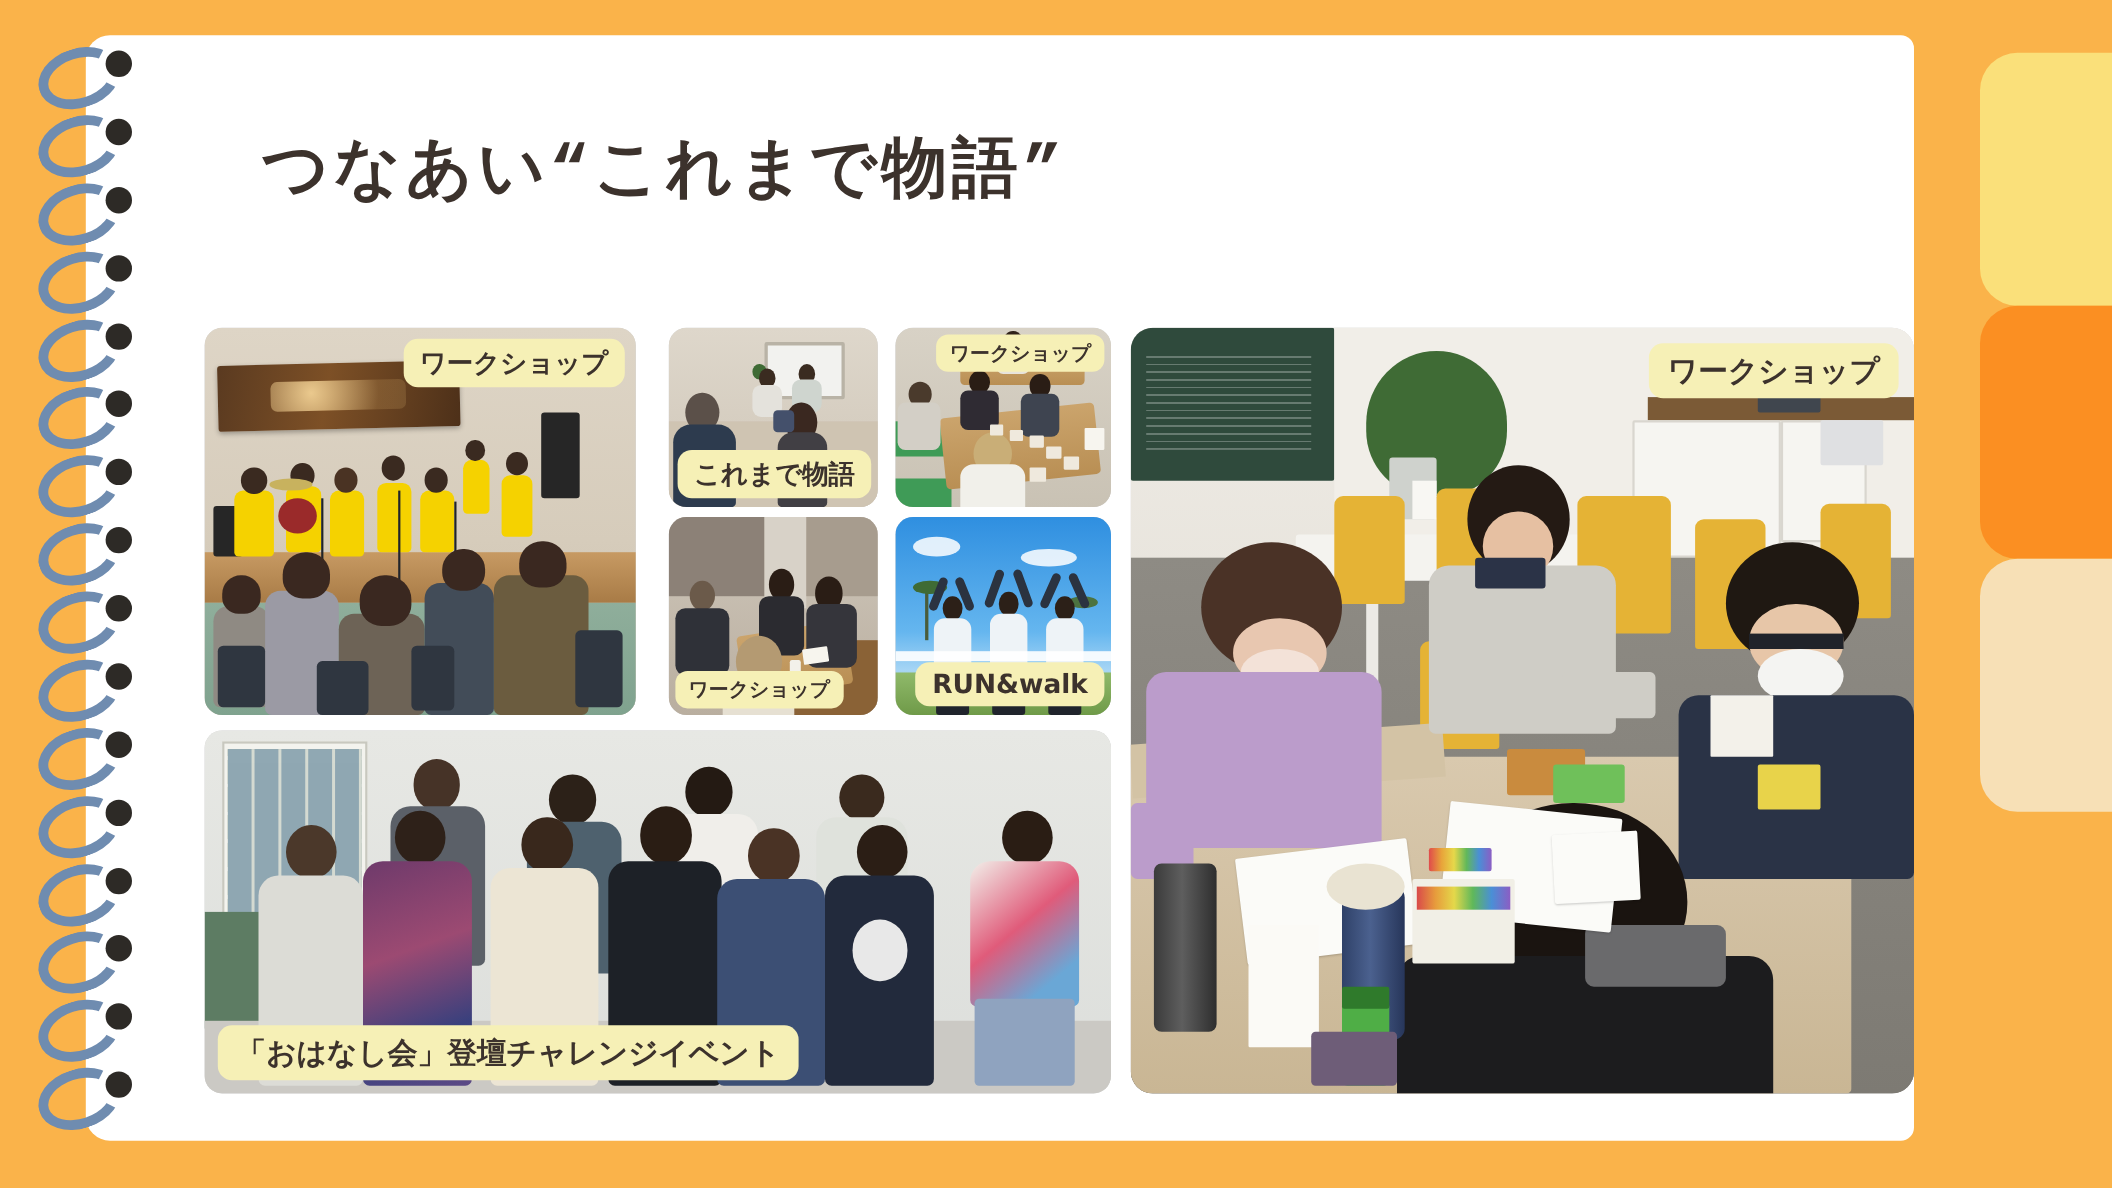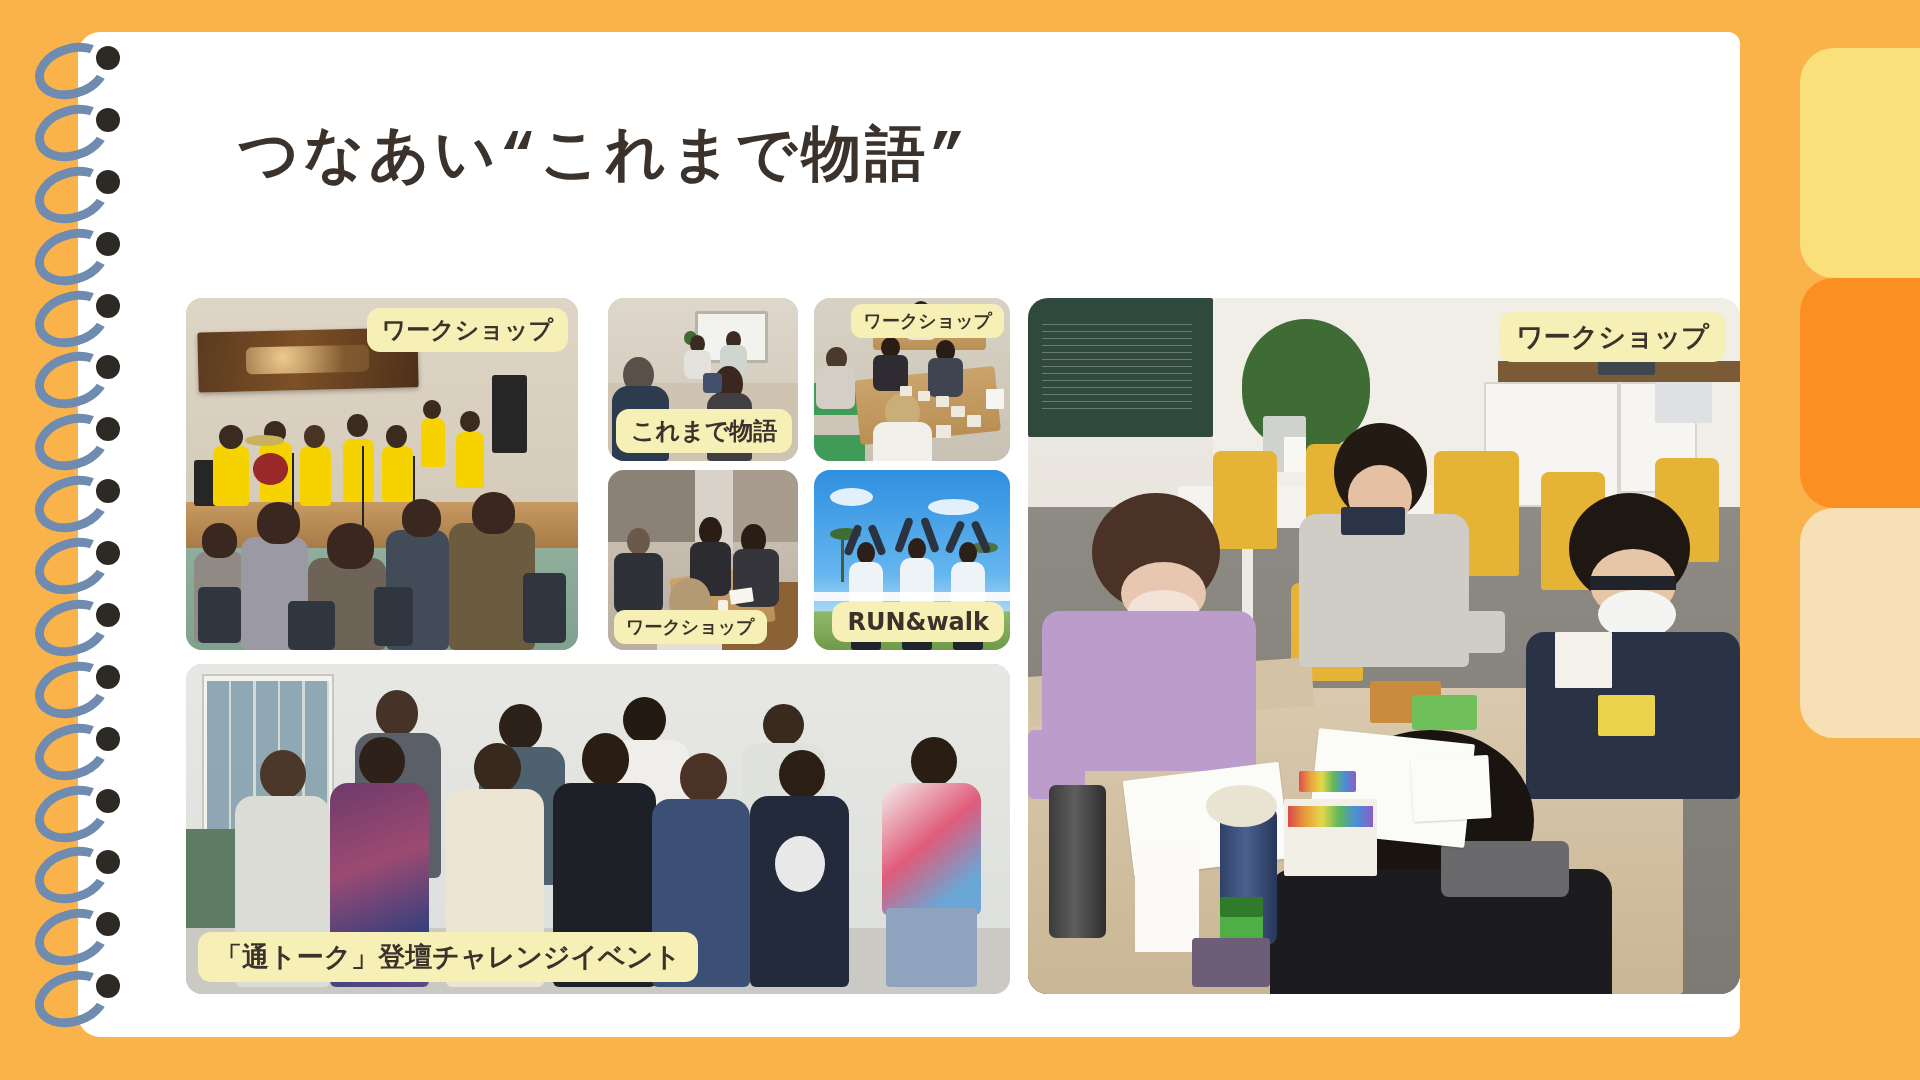--- a/index.html
+++ b/index.html
@@ -419,21 +419,21 @@
       <div class="o rr" style="left:60%; top:27%; width:5.6%; height:15%; background:#4a3325;"></div>
       <div class="o p-body" style="left:56.5%; top:41%; width:12%; height:57%; background:#3c4f74;"></div>
       <div class="o rr" style="left:72%; top:26%; width:5.6%; height:15%; background:#2b1e15;"></div>
       <div class="o p-body" style="left:68.5%; top:40%; width:12%; height:58%; background:#222a3c;"></div>
       <div class="o rr" style="left:71.5%; top:52%; width:6%; height:17%; background:#e8e8e8;"></div>
       <div class="o rr" style="left:88%; top:22%; width:5.6%; height:15%; background:#2a1d14;"></div>
       <div class="o p-body" style="left:84.5%; top:36%; width:12%; height:40%;
            background:linear-gradient(140deg,#f2f0ea,#e05b7a 45%,#6aa7d6 80%);"></div>
       <div class="o" style="left:85%; top:74%; width:11%; height:24%; background:#8fa3bf; border-radius:4px;"></div>
     </div>
-    <div class="cap-chip cap-l" style="left: 12px; bottom: 12px; background: rgb(246, 240, 182); color: rgb(60, 50, 44);">「通トーク」登壇チャレンジイベント</div>
+    <div class="cap-chip cap-l" style="left: 12px; bottom: 12px; background: rgb(246, 240, 182); color: rgb(60, 50, 44);">「おはなし会」登壇チャレンジイベント</div>
   </div>
 
   <div class="photo big" style="left:1028px; top:298px; width:712px; height:696px;">
     <div class="sc">
       <div class="o bw-bg"></div>
 
       <div class="o bw-chalk" style="left:0; top:0; width:26%; height:20%;"></div>
       <div class="o" style="left:2%; top:3%; width:21%; height:13%;
            background:
              repeating-linear-gradient(0deg, rgba(255,255,255,.45) 0 1.5px, transparent 1.5px 7px);

